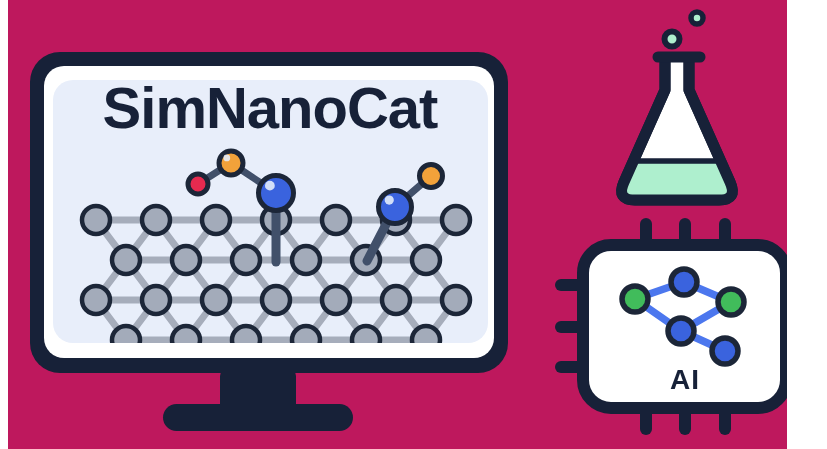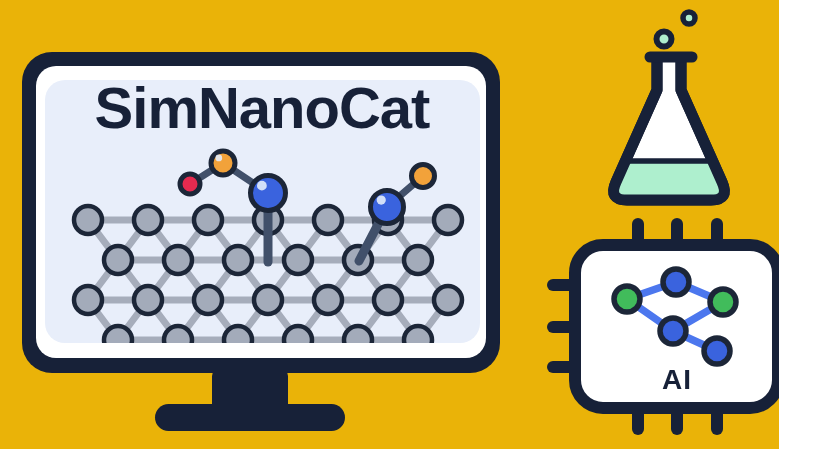--- a/index.html
+++ b/index.html
@@ -1,17 +1,17 @@
 <!DOCTYPE html>
 <html style="--navy: #172138; --white: #ffffff; --screen_bg: #e8eefa; --lattice_gray: #a3abba; --lattice_line: #a6adbb; --atom_outline: #1c2638; --blue: #3a63de; --orange: #f2a23a; --red: #e62a4f; --bond: #41506a; --mint: #aeefce; --chip_edge_blue: #4c77ee; --node_green: #41bc5b;"><head>
 <meta charset="utf-8">
 <style>
   html,body{margin:0;padding:0;background:#ffffff;}
-  #canvas{position:relative;width:779px;height:449px;background:#eab308;overflow:hidden;
-          font-family:"Liberation Sans", sans-serif;}
+  #canvas{position:relative;width:779px;height:449px;background:#be185d;overflow:hidden;
+          font-family:"Liberation Sans", sans-serif;margin-left:8px;}
   svg{display:block;}
   text{font-family:"Liberation Sans", sans-serif;}
 
   .navy-fill{fill:var(--navy);}
   .white-fill{fill:var(--white);}
   .screen-fill{fill:var(--screen_bg);}
   .frame-stroke{fill:var(--white);stroke:var(--navy);}
   .lat-line{stroke:var(--lattice_line);stroke-linecap:round;fill:none;}
   .lat-atom{fill:var(--lattice_gray);stroke:var(--atom_outline);stroke-width:4.5;}
   .bond{stroke:var(--bond);stroke-linecap:round;fill:none;}

